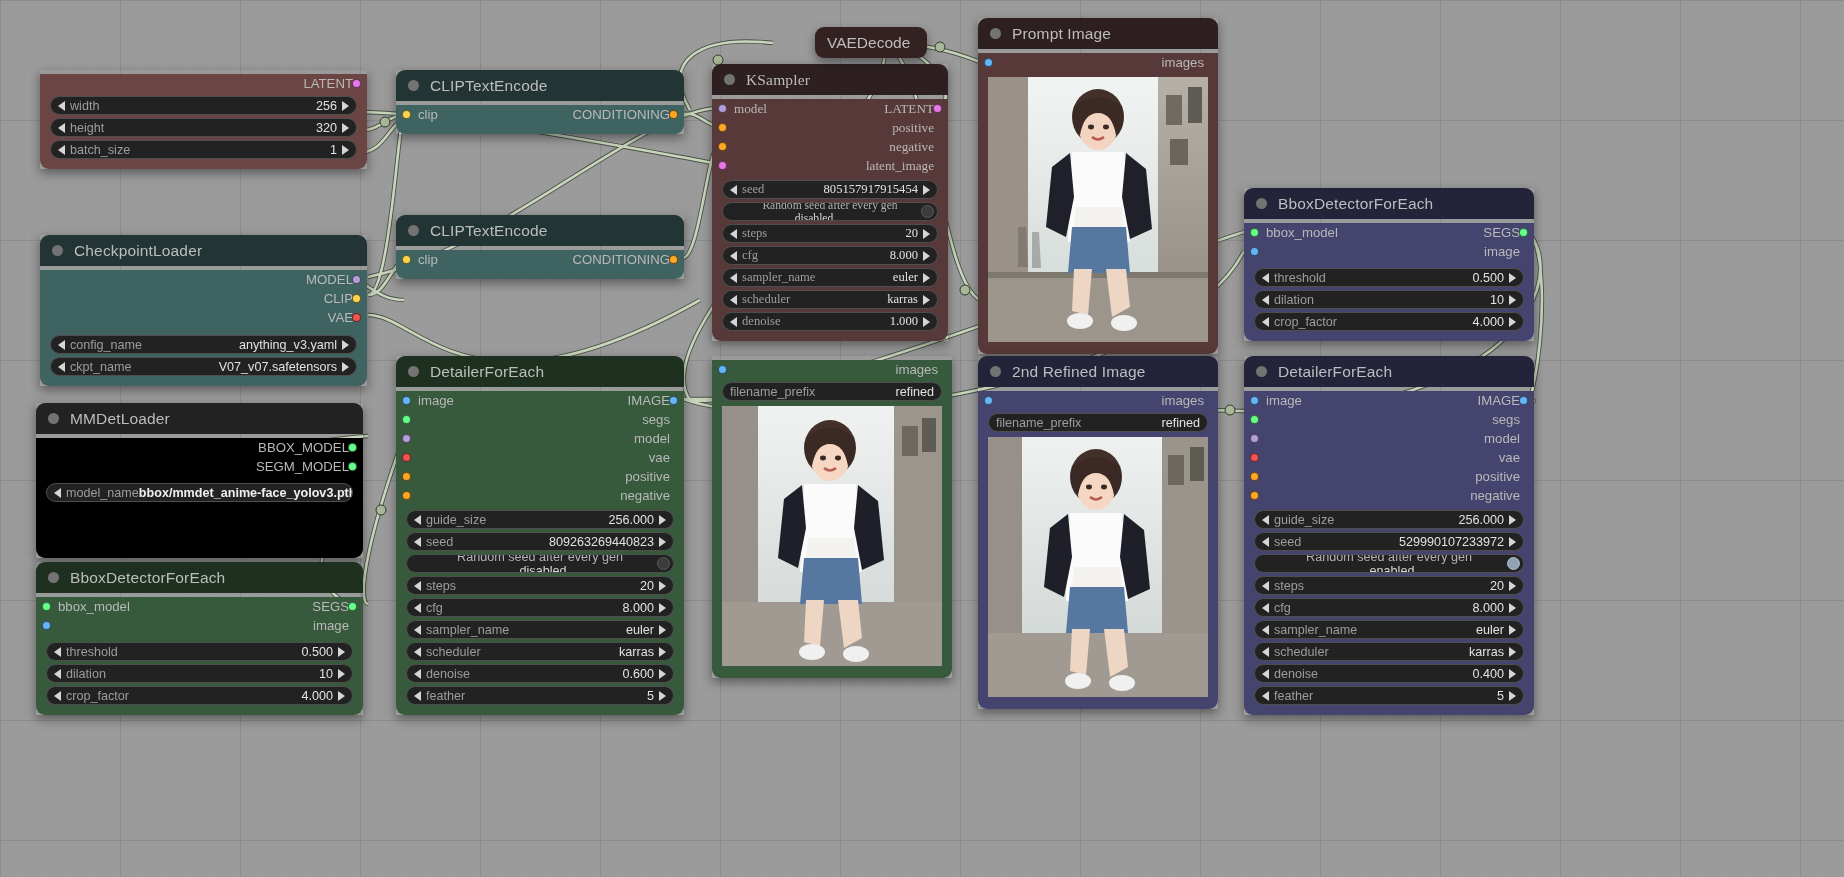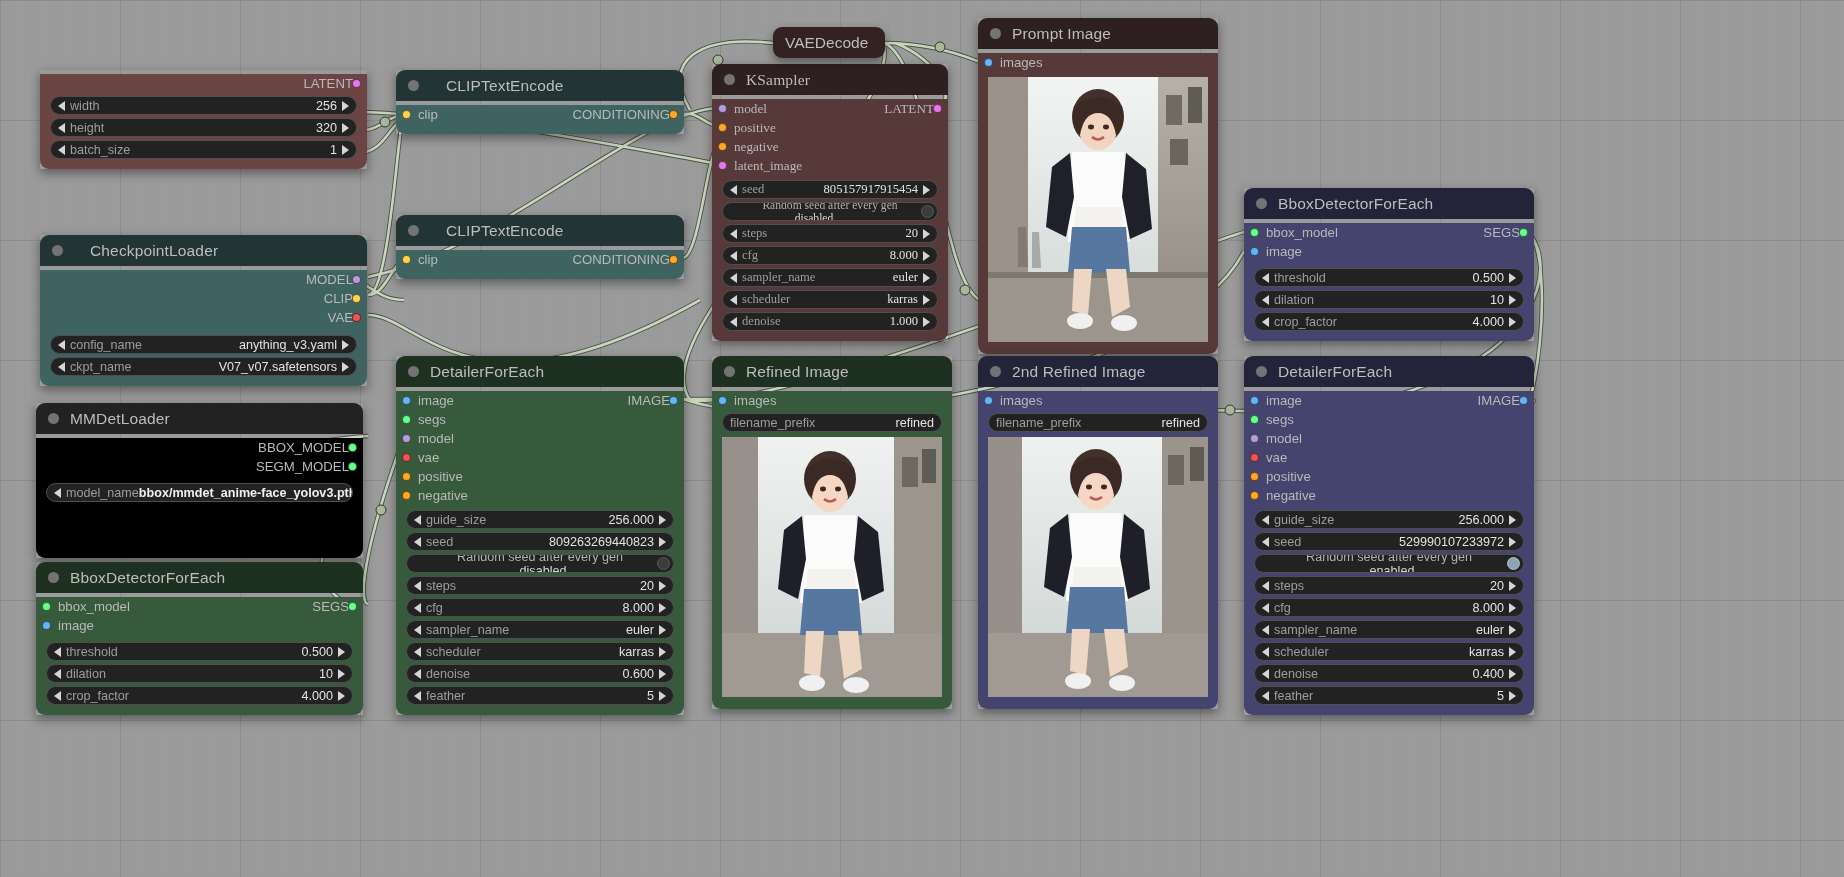--- a/index.html
+++ b/index.html
@@ -45,38 +45,39 @@
   }
   .node .body {
     border-bottom-left-radius: 9px; border-bottom-right-radius: 9px;
     padding-bottom: 10px;
     position: relative;
   }
 
   
   .t-maroon  .titlebar { background: #342222; }
   .t-maroon  .body     { background: #6b4444; }
-  .t-teal    .titlebar { background: #223434; gap: 16px; }
+  .t-teal    .titlebar { background: #223434; }
   .t-teal    .body     { background: #3f6360; }
   .t-black   .titlebar { background: #222222; }
   .t-black   .body     { background: #000000; }
   .t-green   .titlebar { background: #1e3020; }
   .t-green   .body     { background: #37593c; }
   .t-indigo  .titlebar { background: #23233a; }
   .t-indigo  .body     { background: #44446e; }
   .t-dmaroon .titlebar { background: #2e2020; }
   .t-dmaroon .body     { background: #58393a; }
 
   .slot-row {
     position: relative;
     height: 19px;
     display: flex; align-items: center;
     padding: 0 14px 0 14px;
     font-size: 13.2px;
     color: #b9b9b9;
+    justify-content: flex-end;
   }
   .slot-row.first { margin-top: 4px; }
   .slot-in { display: flex; align-items: center; gap: 8px; }
   .slot-out { margin-left: auto; display: flex; align-items: center; gap: 8px; }
   .dot {
     width: 9px; height: 9px; border-radius: 50%;
     border: 1px solid rgba(0,0,0,0.55);
     flex: none;
   }
   .dot-l { position: absolute; left: 6px; }
@@ -491,21 +492,21 @@
       </div>
       <div class="widget">
         <span class="arrl"></span>
         <span class="wname">feather</span>
         <span class="wval">5</span>
         <span class="arrr"></span>
       </div>
     </div>
   </div>
 
-  <div class="vaenode" style="left:773px; top:27px; width:112px;">
+  <div class="vaenode" style="left:815px; top:27px; width:112px;">
     <span class="tdot"></span>
     <span>VAEDecode</span>
   </div>
 
   <div class="node t-dmaroon" style="left:712px; top:64px; width:236px;font-family:Liberation Serif, serif;">
     <div class="titlebar">
       <span class="tdot"></span>
       <span>KSampler</span>
     </div>
     <div class="body">
@@ -629,24 +630,20 @@
           <ellipse cx="92" cy="244" rx="13" ry="8" fill="#f0f0f0"></ellipse>
           <ellipse cx="136" cy="246" rx="13" ry="8" fill="#f0f0f0"></ellipse>
           <path d="M30,150 l8,0 l2,40 l-10,0z" fill="#6d6860" opacity="0.55"></path>
           <path d="M44,155 l7,0 l2,36 l-9,0z" fill="#6d6860" opacity="0.45"></path>
         </svg>
       </div>
     </div>
   </div>
 
   <div class="node t-green" style="left:712px; top:356px; width:240px;">
-    <div class="titlebar">
-      <span class="tdot"></span>
-      <span>Refined Image</span>
-    </div>
     <div class="body">
       <div class="slot-row first">
         <span class="dot dot-l" style="background:#64b5f6"></span>
         <span class="slot-in" style="margin-left:8px">
             <span>images</span>
           </span>
       </div>
       <div class="widget">
         <span class="wname">filename_prefix</span>
         <span class="wval">refined</span>

